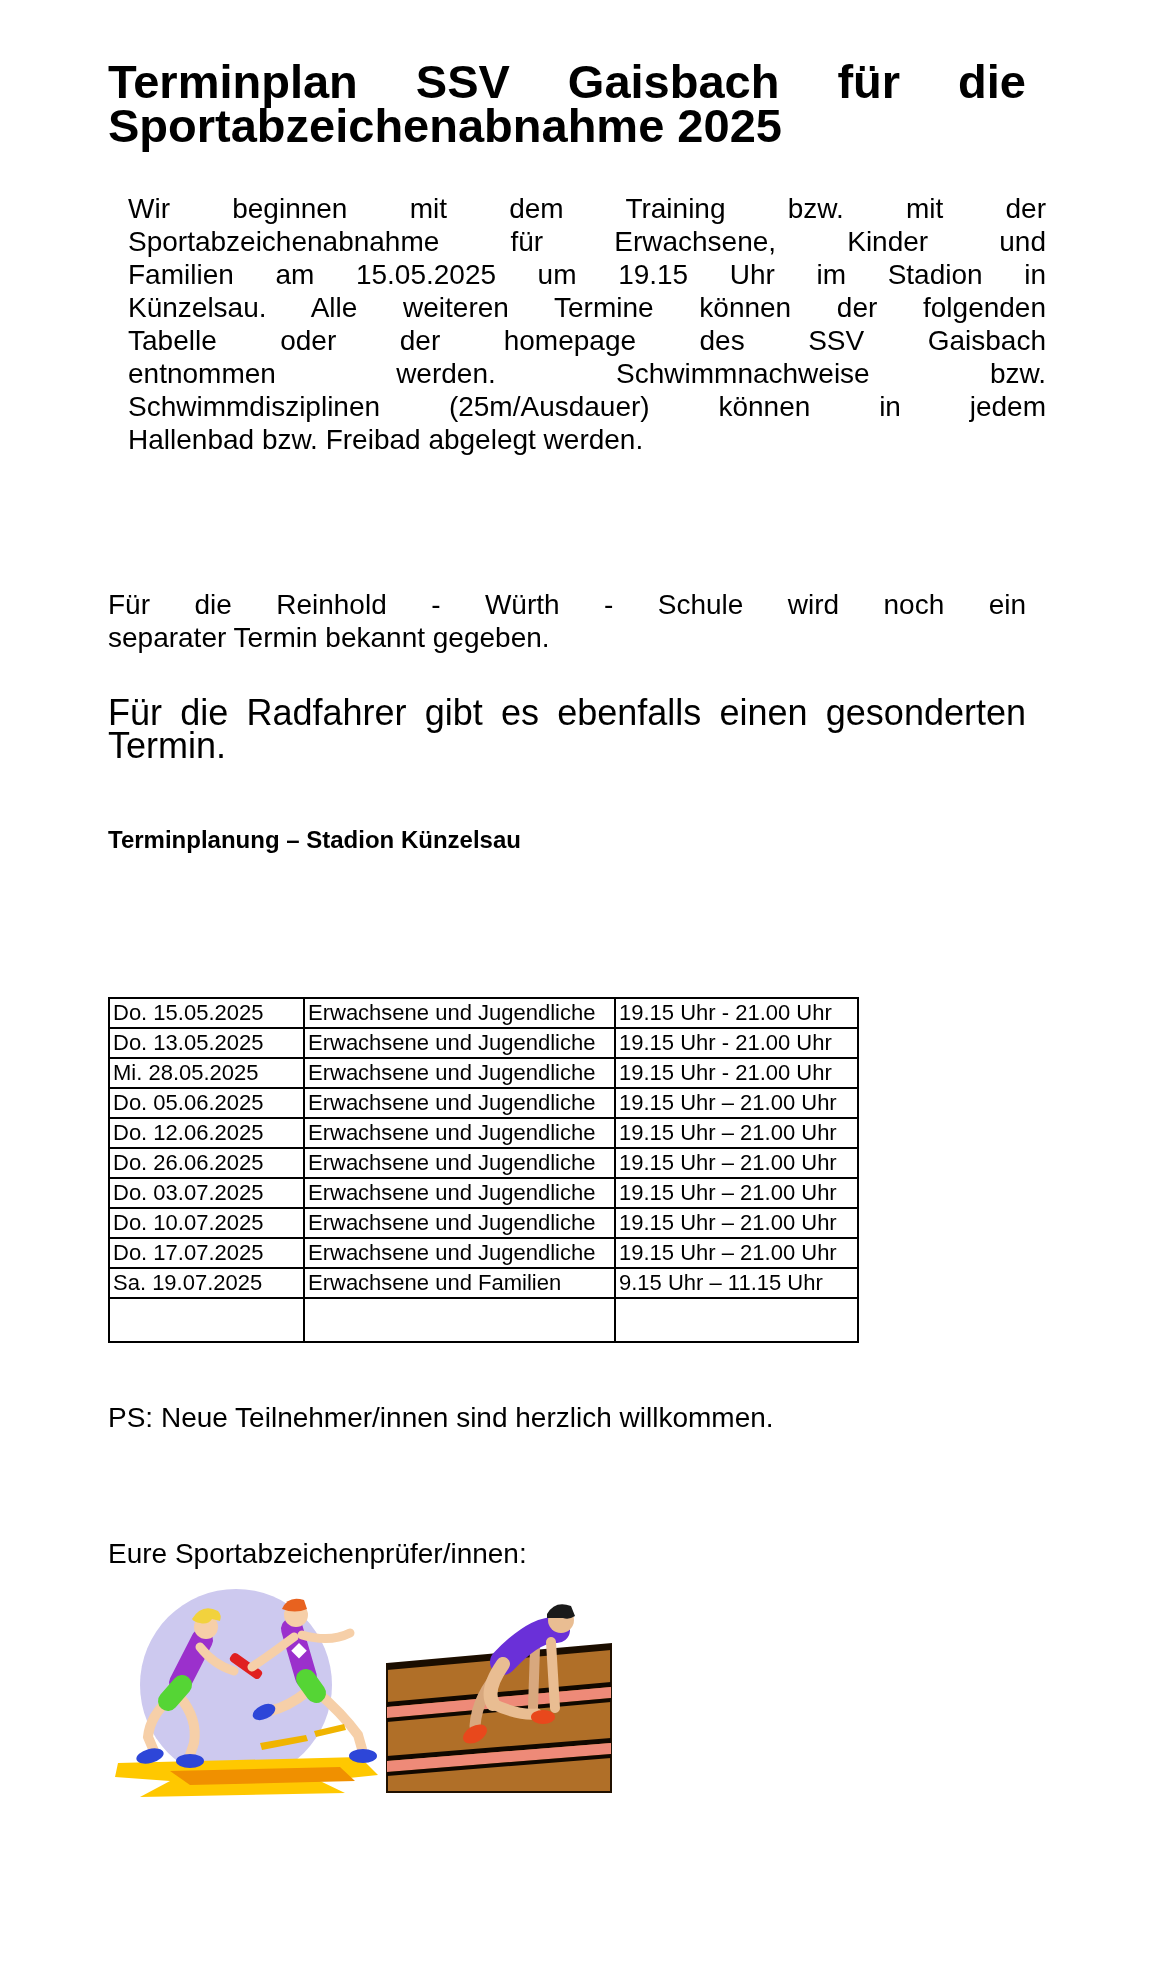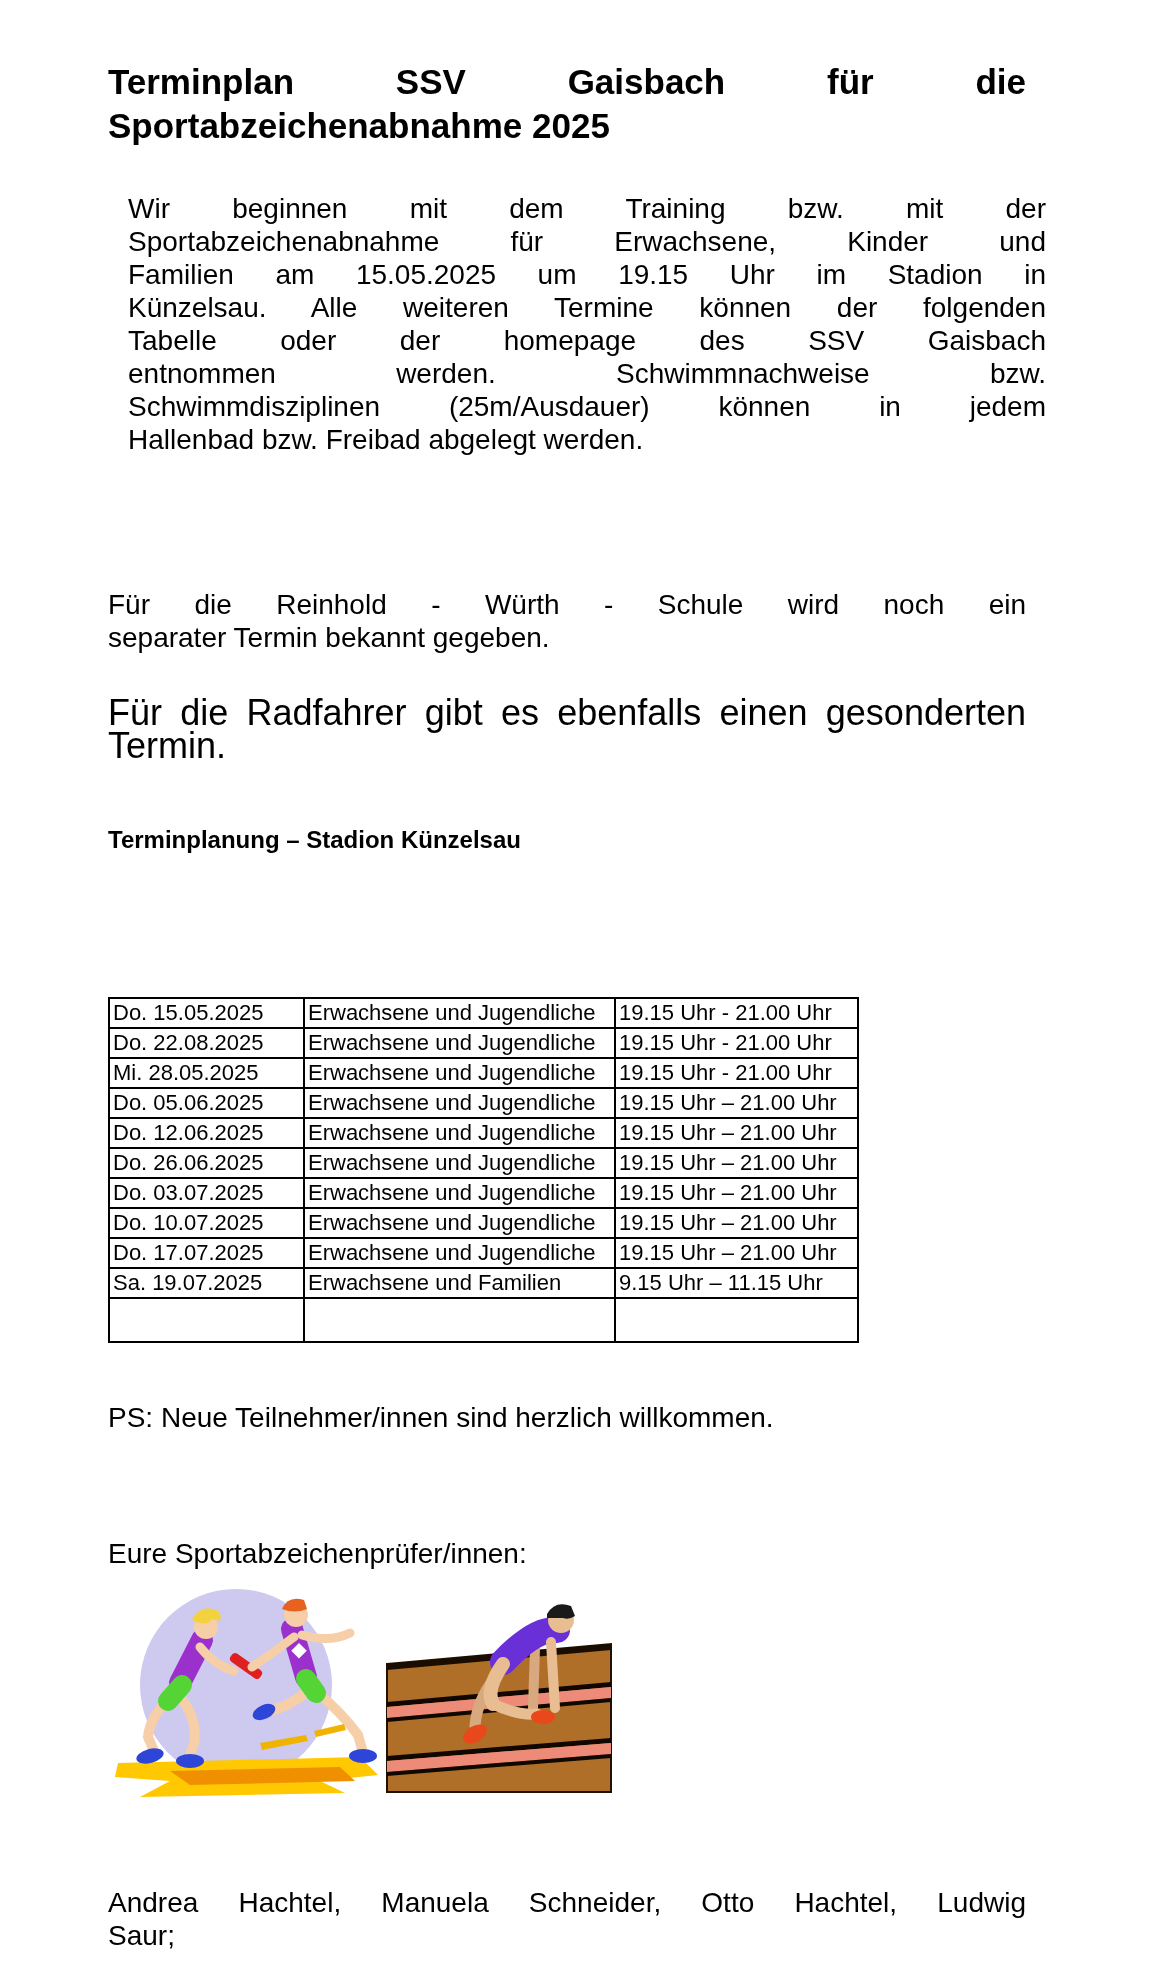--- a/index.html
+++ b/index.html
@@ -11,21 +11,21 @@
     color:#000;
     font-family:"Liberation Sans", sans-serif;
     overflow:hidden;
   }
   .abs{position:absolute;}
   .textblock{left:108px;width:918px;}
   .jline{text-align:justify;text-align-last:justify;}
   .jline.last{text-align-last:left;}
   .b{font-weight:normal;}
 
-  #title{top:60px;font-size:35px;font-weight:bold;line-height:44px;}
+  #title{top:60px;font-size:47px;font-weight:bold;line-height:44px;}
   #intro{top:192px;font-size:28px;line-height:33px;margin-left:20px;}
   #reinhold{top:588px;font-size:28px;line-height:33px;}
   #radfahrer{top:696px;font-size:36px;line-height:33px;}
   #heading{top:826px;font-size:24px;font-weight:bold;}
   #ps{top:1402px;font-size:28px;}
   #pruefer{top:1538px;font-size:28px;}
   #names{top:1886px;font-size:28px;line-height:33px;}
 
   #schedule{
     top:997px;left:108px;
@@ -86,21 +86,21 @@
         <col style="width:311px">
         <col style="width:243px">
     </colgroup>
     <tbody>
         <tr>
           <td>Do. 15.05.2025</td>
           <td>Erwachsene und Jugendliche</td>
           <td>19.15 Uhr - 21.00 Uhr</td>
         </tr>
         <tr>
-          <td>Do. 22.08.2025</td>
+          <td>Do. 13.05.2025</td>
           <td>Erwachsene und Jugendliche</td>
           <td>19.15 Uhr - 21.00 Uhr</td>
         </tr>
         <tr>
           <td>Mi. 28.05.2025</td>
           <td>Erwachsene und Jugendliche</td>
           <td>19.15 Uhr - 21.00 Uhr</td>
         </tr>
         <tr>
           <td>Do. 05.06.2025</td>
@@ -201,18 +201,14 @@
       <path d="M118,64 Q150,30 172,32" stroke="#6a30d8" stroke-width="26" fill="none" stroke-linecap="round"></path>
       <path d="M118,66 Q100,92 108,106" stroke="#e9bd92" stroke-width="14" fill="none" stroke-linecap="round"></path>
       <path d="M108,106 Q134,118 152,116" stroke="#e9bd92" stroke-width="11" fill="none" stroke-linecap="round"></path>
       <ellipse cx="158" cy="119" rx="12" ry="7" fill="#e8481c"></ellipse>
       <path d="M166,44 L170,110" stroke="#e9bd92" stroke-width="10" stroke-linecap="round"></path>
       <circle cx="176" cy="22" r="13" fill="#e9bd92"></circle>
       <path d="M162,16 q8,-14 24,-8 l4,10 q-6,4 -12,2 l-16,0 z" fill="#1a1a1a"></path>
     </g>
   </svg>
 
-  <div id="names" class="abs textblock">
-      <div class="jline"><span>Andrea Hachtel, Manuela Schneider, Otto Hachtel, Ludwig</span></div>
-      <div class="jline last"><span>Saur;</span></div>
-    </div>
 
 </div>
 
 </body></html>

